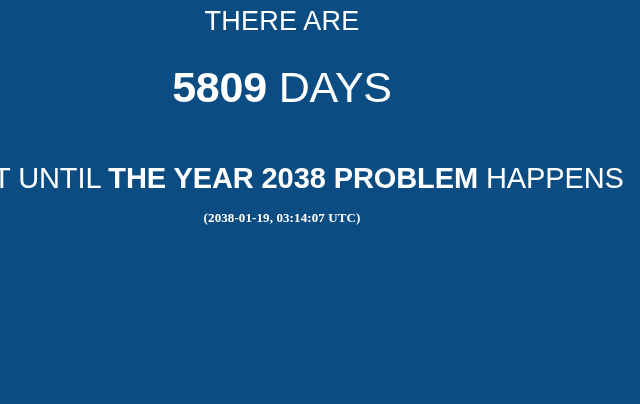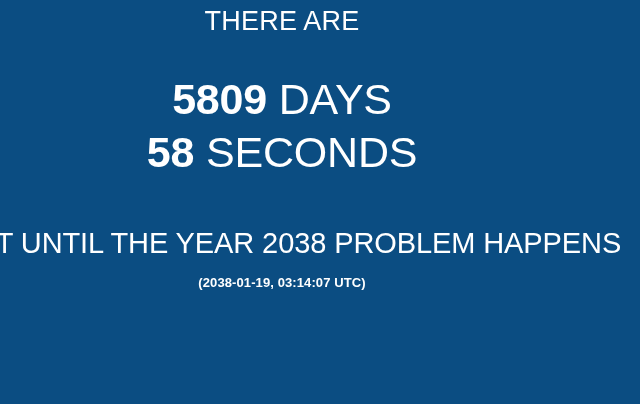--- a/index.html
+++ b/index.html
@@ -32,21 +32,21 @@
     font-size: 27px;
     font-weight: 400;
     letter-spacing: 0.2px;
     line-height: 1.15;
     text-align: center;
     white-space: nowrap;
   }
 
   
   .countdown {
-    margin-top: 36px;
+    margin-top: 24px;
     display: flex;
     flex-direction: column;
     align-items: center;
   }
   .cd-line {
     font-size: 43px;
     line-height: 53px;
     font-weight: 400;
     text-align: center;
     white-space: nowrap;
@@ -63,51 +63,49 @@
   .statement {
     margin-top: 48px;
     font-size: 29px;
     line-height: 1.15;
     font-weight: 400;
     text-align: center;
     white-space: nowrap;
     letter-spacing: -0.1px;
   }
   .statement .emphasis {
-    font-weight: 400;
+    font-weight: 700;
   }
 
   
   .timestamp {
     margin-top: 15px;
     font-size: 13px;
     font-weight: 700;
     text-align: center;
     white-space: nowrap;
     letter-spacing: 0.1px;
+    font-family: Liberation Serif, serif;
   }
 </style>
 </head>
 <body>
 
 <div class="page">
 
   <div class="heading">THERE ARE</div>
 
   <div class="countdown">
 
     <div class="cd-line">
       <span class="cd-value">5809</span><span> </span><span class="cd-unit">DAYS</span>
     </div>
 
 
 
-    <div class="cd-line">
-      <span class="cd-value">58</span><span> </span><span class="cd-unit">SECONDS</span>
-    </div>
 
   </div>
 
   <div class="statement"><span>LEFT UNTIL </span><span class="emphasis">THE YEAR 2038 PROBLEM</span><span> HAPPENS</span></div>
 
   <div class="timestamp">(2038-01-19, 03:14:07 UTC)</div>
 
 </div>
 
 </body></html>

